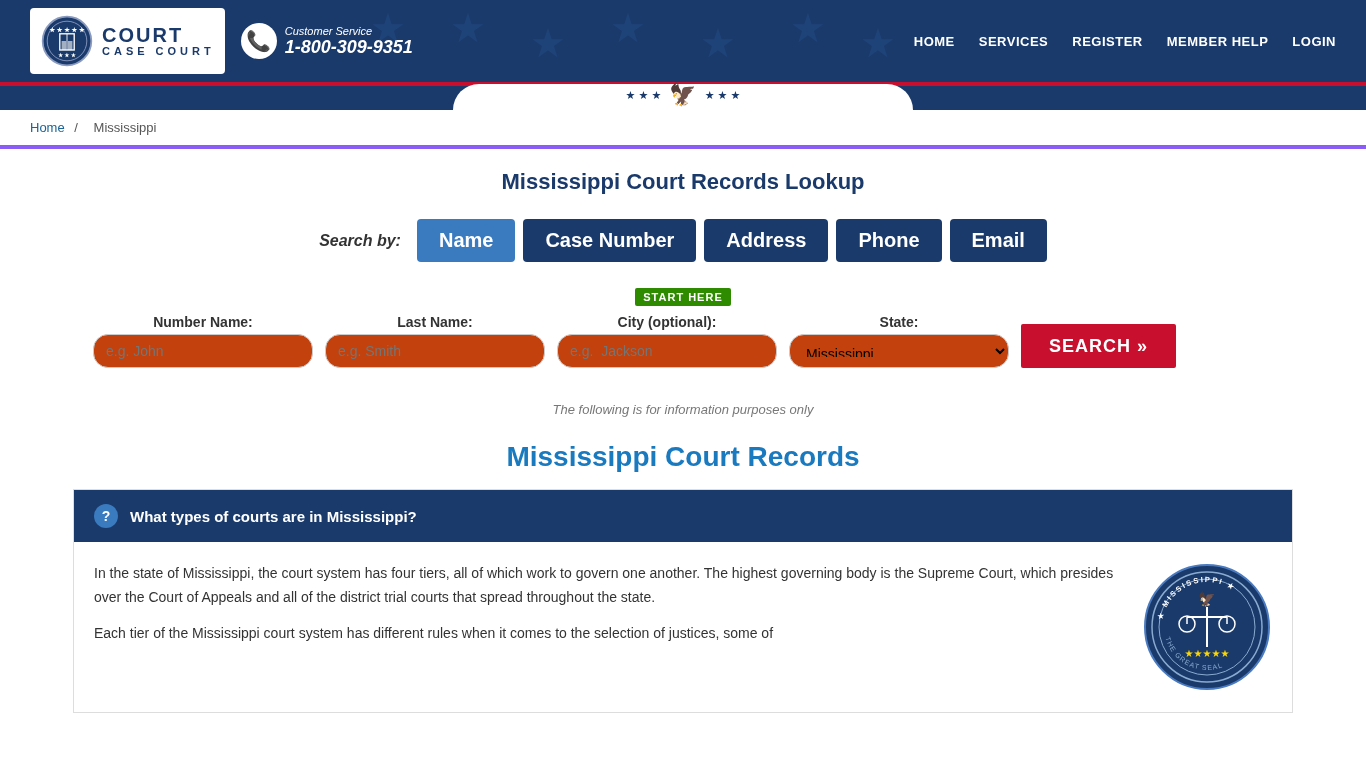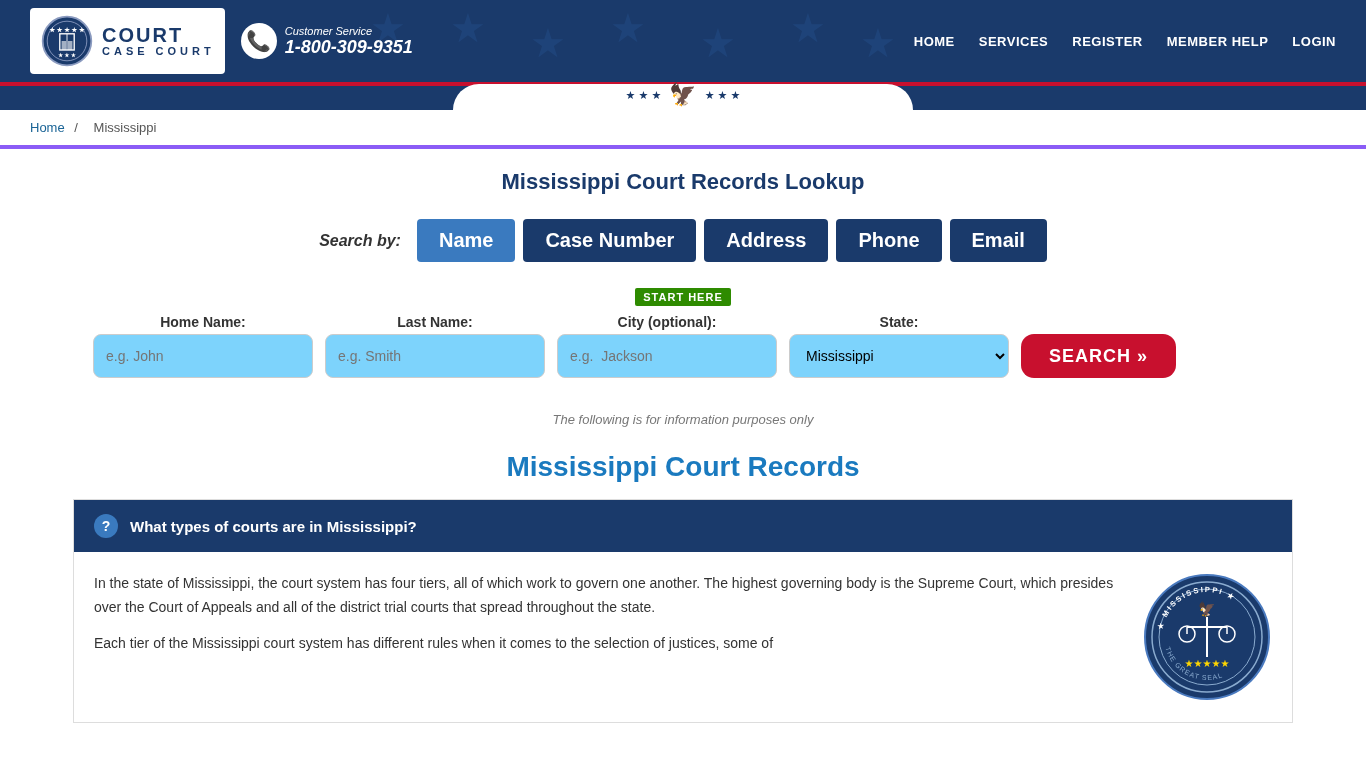--- a/index.html
+++ b/index.html
@@ -174,38 +174,38 @@
       flex-direction: column;
       gap: 4px;
     }
     .form-group label {
       font-weight: 700;
       font-size: 14px;
       color: #333;
     }
     .form-group input, .form-group select {
       border: 1px solid #ccc;
-      border-radius: 8px;
+      border-radius: 15px;
       padding: 10px 12px;
       font-size: 14px;
-      background: #7dd3fc;
-      height: 44px;
+      background: #c2410c;
+      height: 34px;
     }
     .form-group input { width: 220px; }
     .form-group.city input { width: 220px; }
     .form-group.state select { width: 220px; }
     .search-btn {
       background: #c8102e;
       color: #fff;
       border: none;
       padding: 0 28px;
       height: 44px;
       font-size: 18px;
       font-weight: 900;
-      border-radius: 13px;
+      border-radius: 2px;
       cursor: pointer;
       letter-spacing: 1px;
       white-space: nowrap;
     }
     .info-note {
       text-align: center;
       font-style: italic;
       color: #777;
       font-size: 13px;
       margin-top: 14px;
@@ -364,21 +364,21 @@
       <button class="tab-btn inactive">Case Number</button>
       <button class="tab-btn inactive">Address</button>
       <button class="tab-btn inactive">Phone</button>
       <button class="tab-btn inactive">Email</button>
     </div>
 
     <div class="form-section">
       <span class="start-here-badge">START HERE</span>
       <div class="form-fields-row">
         <div class="form-group">
-          <label>Home Name:</label>
+          <label>Number Name:</label>
           <input type="text" placeholder="e.g. John" style="">
         </div>
         <div class="form-group">
           <label>Last Name:</label>
           <input type="text" placeholder="e.g. Smith" style="">
         </div>
         <div class="form-group city">
           <label>City (optional):</label>
           <input type="text" placeholder="e.g.  Jackson" style="">
         </div>

